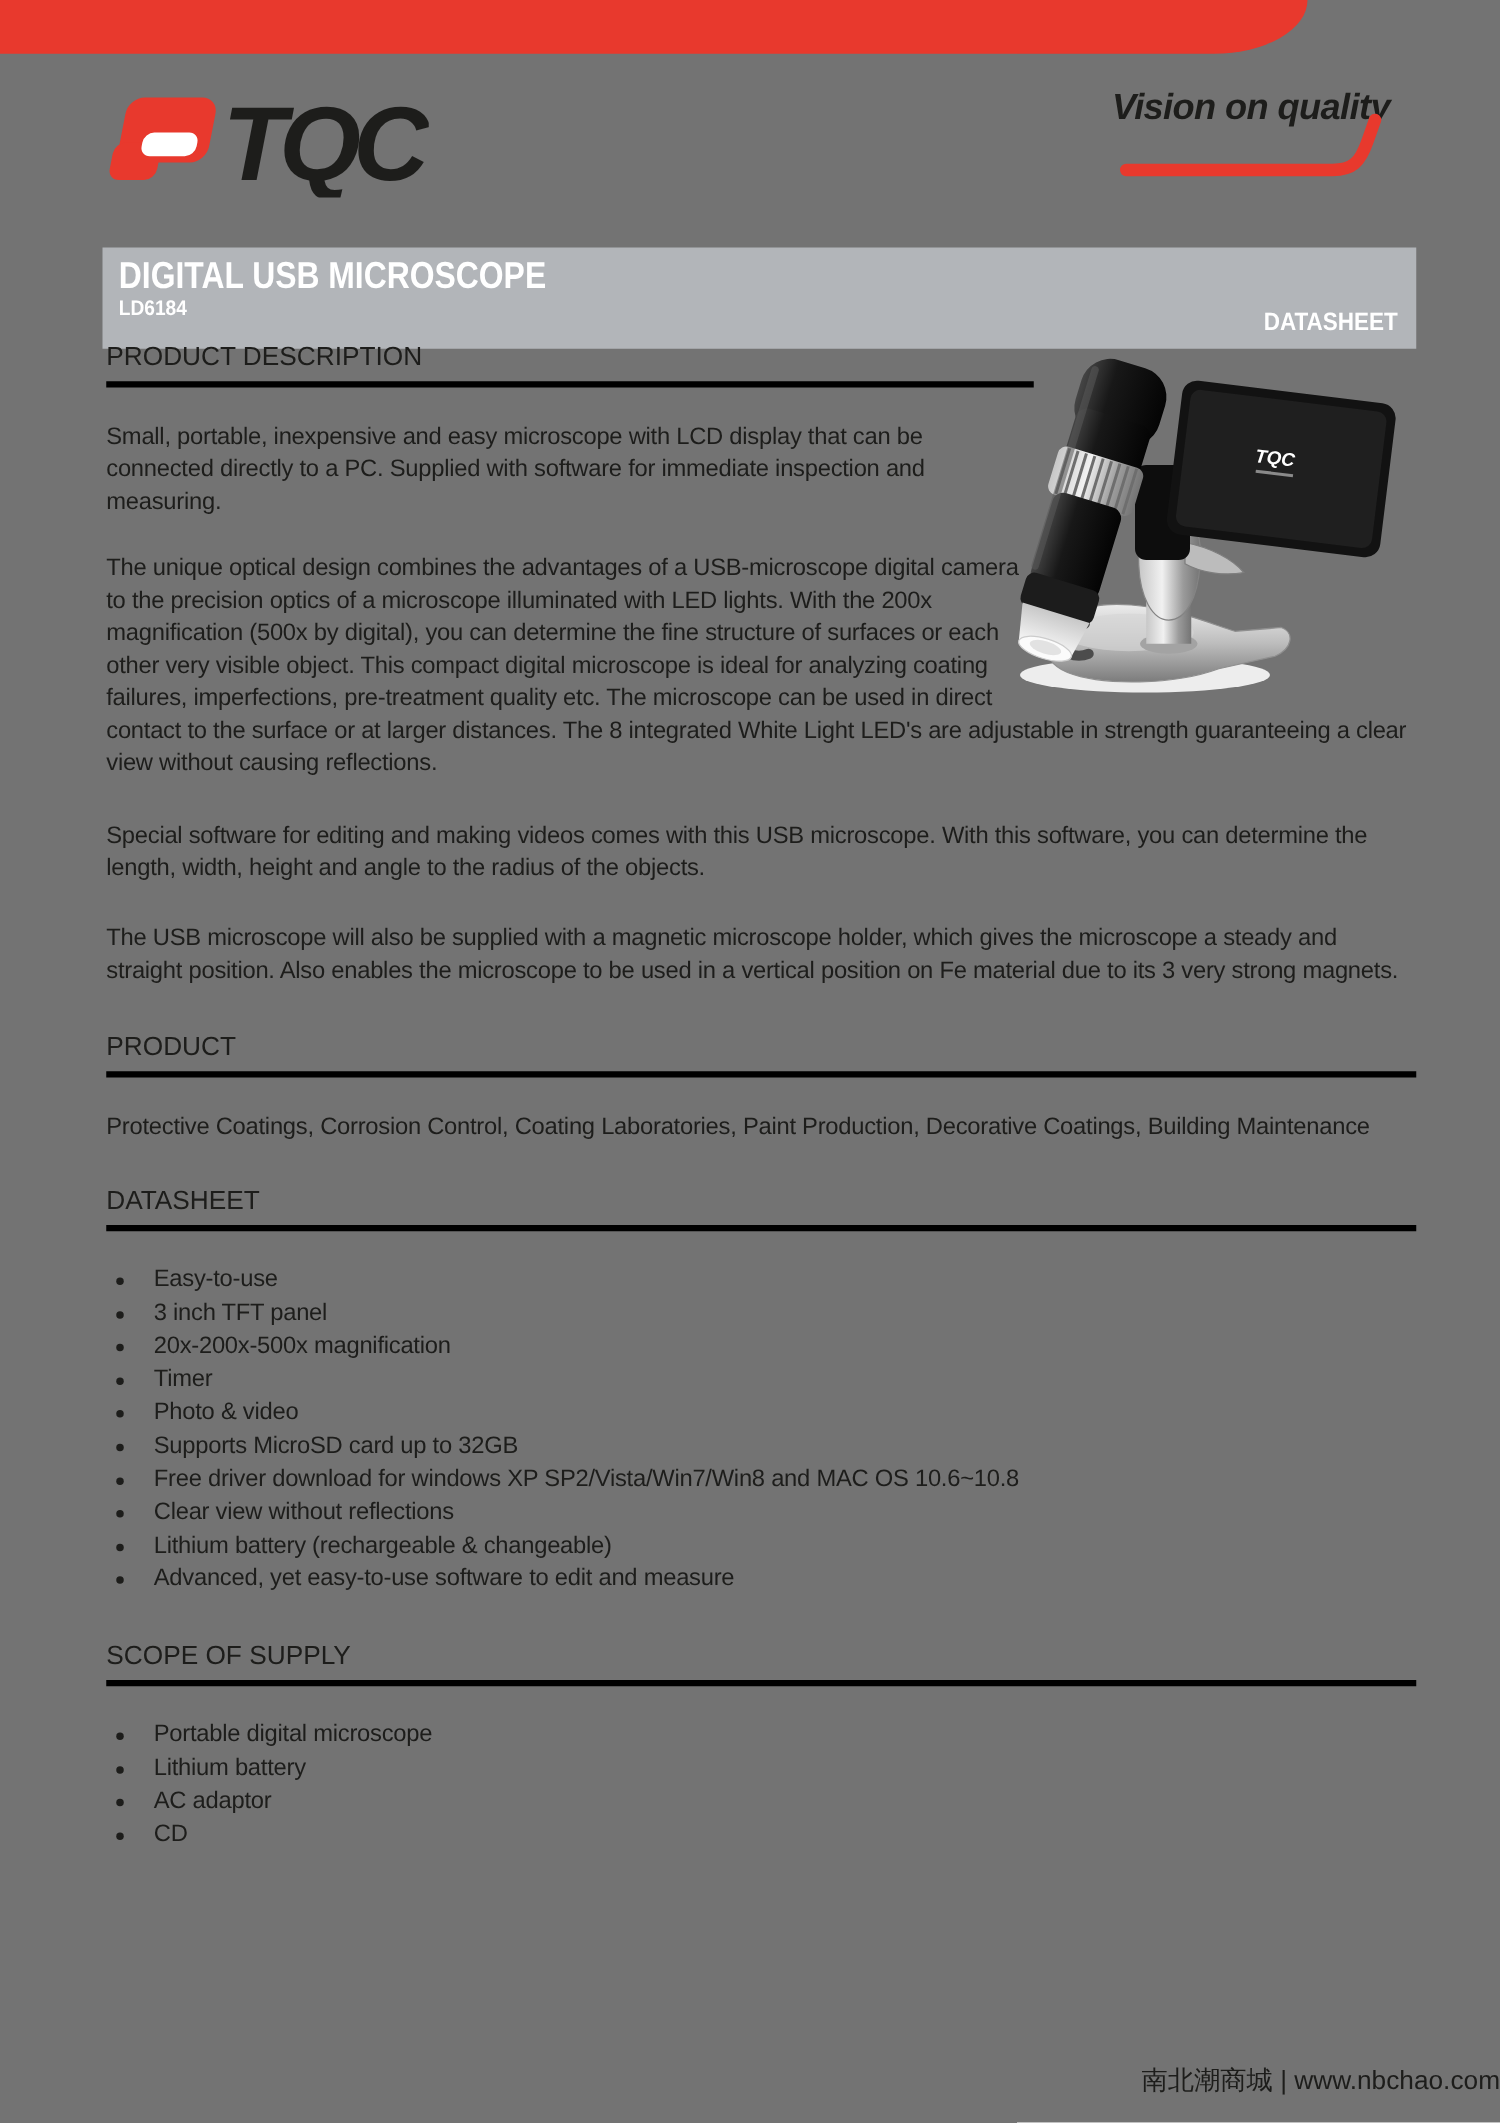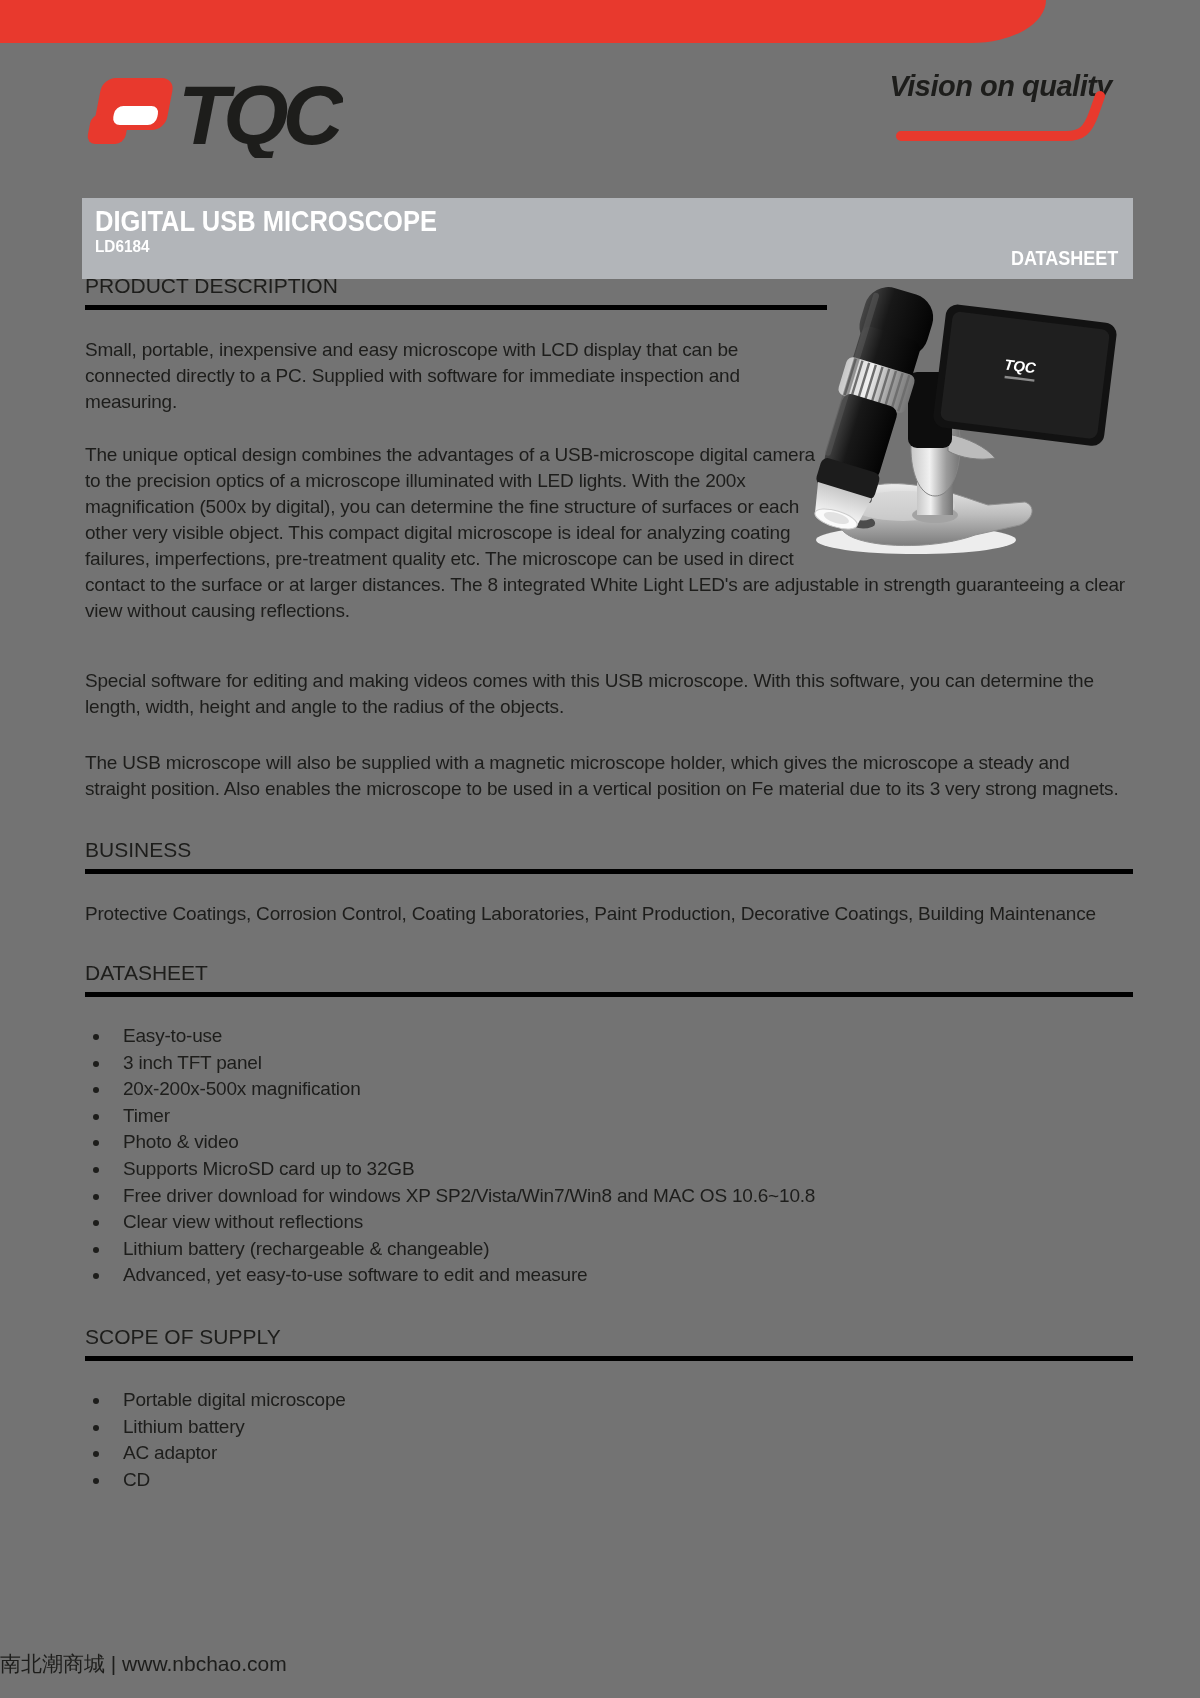--- a/index.html
+++ b/index.html
@@ -97,21 +97,21 @@
   ul.dotlist li::before{
     content:"";
     position:absolute;left:8px;top:11px;
     width:6px;height:6px;border-radius:50%;
     background:var(--ink);
   }
   
   .footer{
     position:absolute;
     left:0;top:1650px;width:1200px;
-    text-align:left;
+    text-align:right;
     font-size:21px;color:var(--ink);
   }
 </style>
 </head>
 <body>
 
 <div class="page">
 
   <div class="top-banner"></div>
 
@@ -206,24 +206,24 @@
           <ellipse cx="53" cy="251" rx="13" ry="5" fill="#e2e2e2"></ellipse>
 
           <rect x="23" y="24" width="6" height="170" rx="3" fill="#5a5a5a" opacity="0.55"></rect>
         </g>
       </svg>
     </div>
 
     <h2 class="sec">PRODUCT DESCRIPTION</h2>
     <p class="para">Small, portable, inexpensive and easy microscope with LCD display that can be connected directly to a PC. Supplied with software for immediate inspection and measuring.</p>
     <p class="para">The unique optical design combines the advantages of a USB-microscope digital camera to the precision optics of a microscope illuminated with LED lights. With the 200x magnification (500x by digital), you can determine the fine structure of surfaces or each other very visible object. This compact digital microscope is ideal for analyzing coating failures, imperfections, pre-treatment quality etc. The microscope can be used in direct contact to the surface or at larger distances. The 8 integrated White Light LED's are adjustable in strength guaranteeing a clear view without causing reflections.</p>
-    <p class="para" style="margin-top:44px">Special software for editing and making videos comes with this USB microscope. With this software, you can determine the length, width, height and angle to the radius of the objects.</p>
+    <p class="para" style="margin-top:32px">Special software for editing and making videos comes with this USB microscope. With this software, you can determine the length, width, height and angle to the radius of the objects.</p>
     <p class="para" style="margin-top:30px">The USB microscope will also be supplied with a magnetic microscope holder, which gives the microscope a steady and straight position. Also enables the microscope to be used in a vertical position on Fe material due to its 3 very strong magnets.</p>
 
-    <h2 class="sec gap-top">BUSINESS</h2>
+    <h2 class="sec gap-top">PRODUCT</h2>
     <p class="para">Protective Coatings, Corrosion Control, Coating Laboratories, Paint Production, Decorative Coatings, Building Maintenance</p>
 
     <h2 class="sec" style="margin-top:28px">DATASHEET</h2>
     <ul class="dotlist">
         <li><span>Easy-to-use</span></li>
         <li><span>3 inch TFT panel</span></li>
         <li><span>20x-200x-500x magnification</span></li>
         <li><span>Timer</span></li>
         <li><span>Photo &amp; video</span></li>
         <li><span>Supports MicroSD card up to 32GB</span></li>

